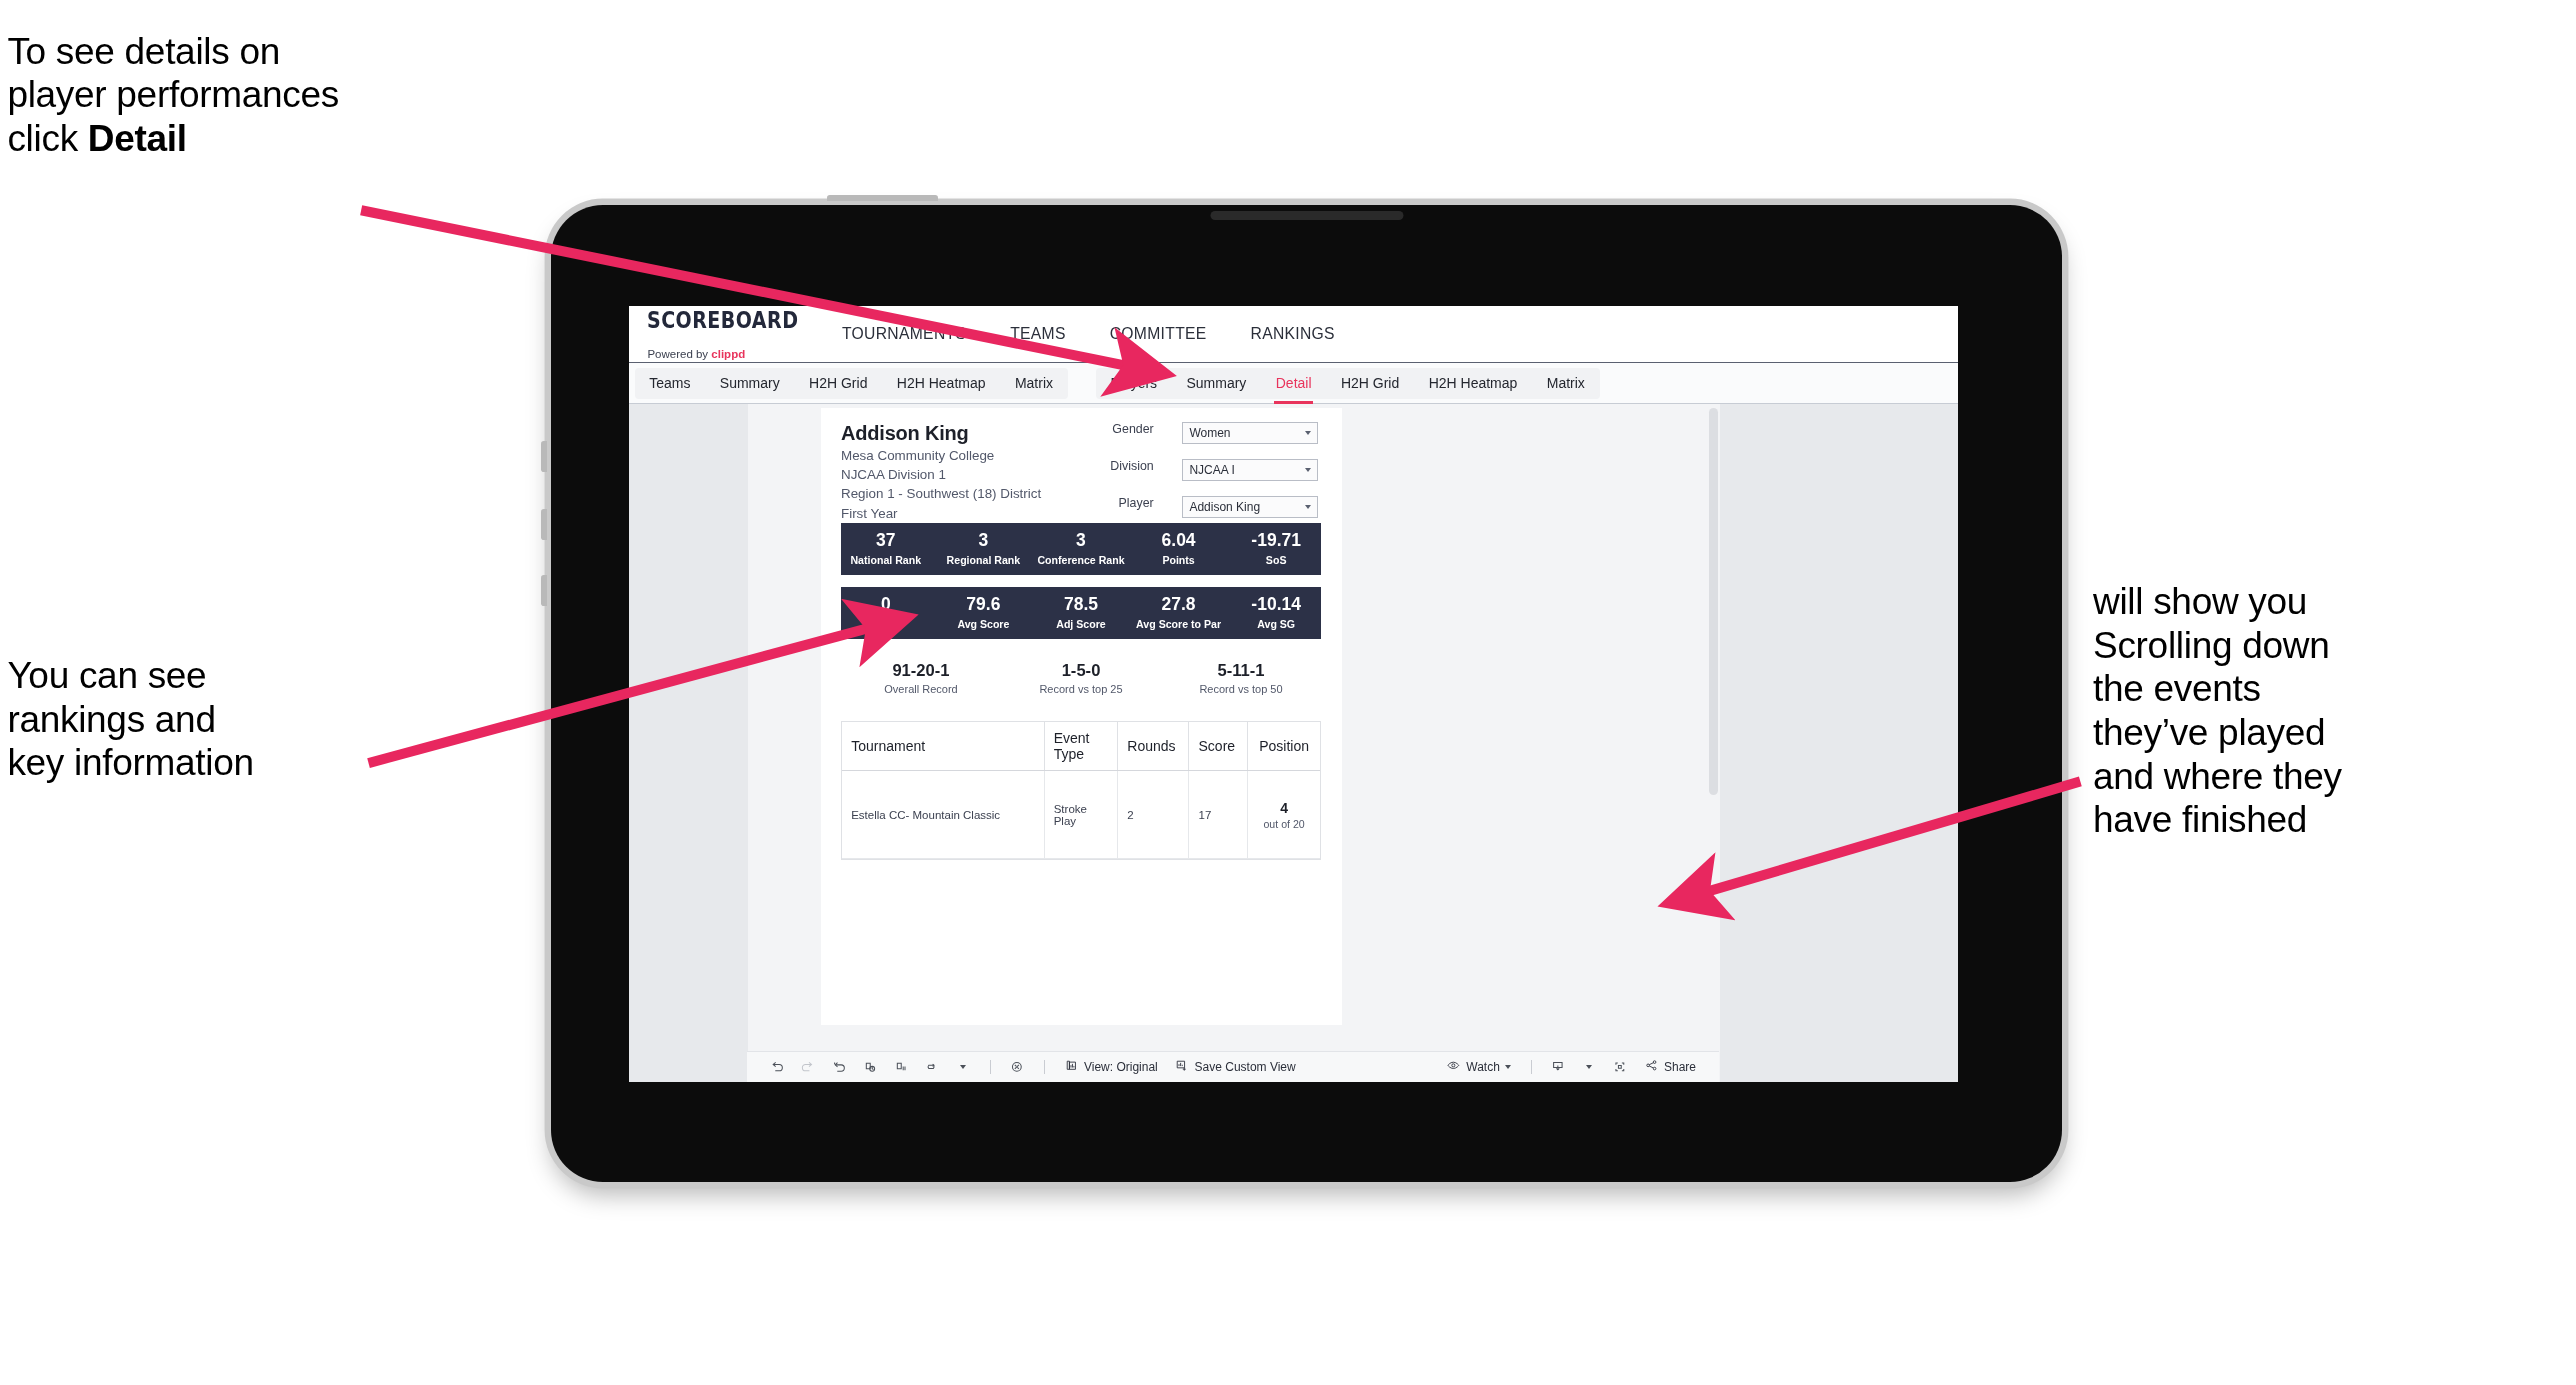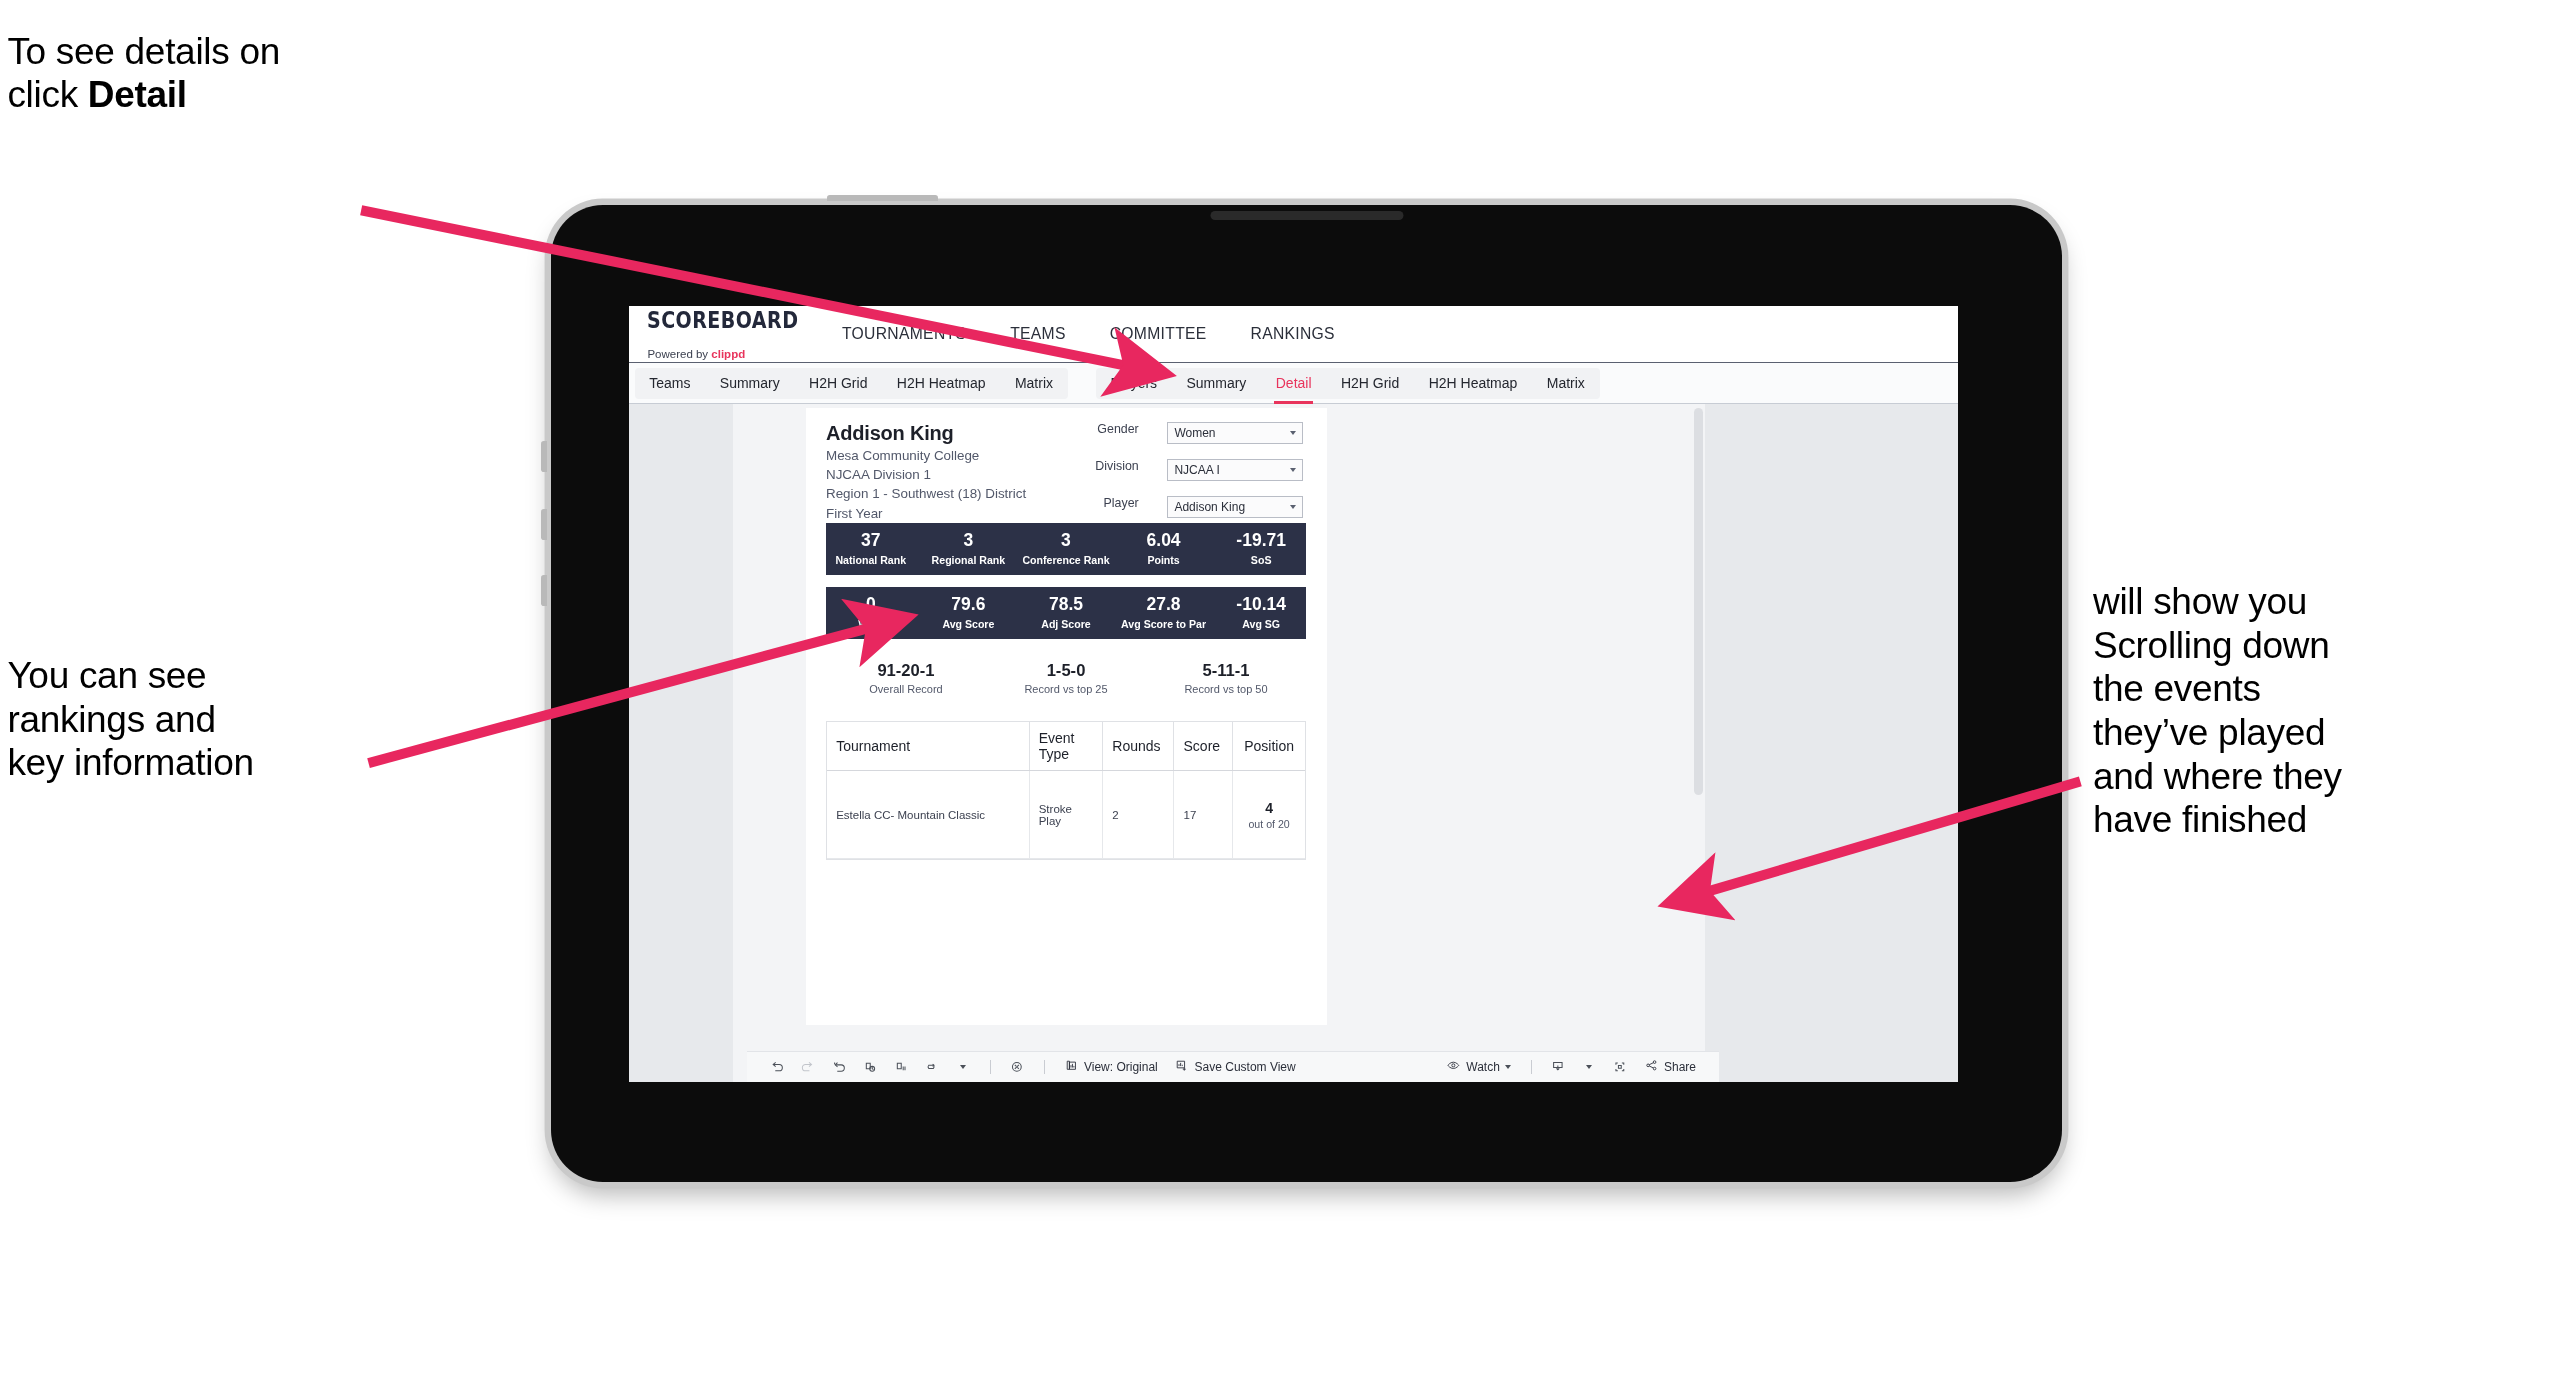--- a/index.html
+++ b/index.html
@@ -101,21 +101,21 @@
     height:2.8px; background:#e8345c;
   }
 
   
   #app-body{ position:relative; height:678px; background:#e7e9ec; }
   #left-gutter{
     position:absolute; left:0; top:0; width:118px; height:100%;
     background:#e7e9ec;
   }
   #sheet{
-    position:absolute; left:104px; top:0; width:972px; height:100%;
+    position:absolute; left:119px; top:0; width:972px; height:100%;
     background:#f3f4f6;
   }
   #card{
     position:absolute; left:73px; top:3.7px; width:521px; height:617px;
     background:#ffffff;
   }
   #scroll-track{
     position:absolute; right:0; top:0; width:13px; height:100%;
     background:#f3f4f6;
   }
@@ -205,20 +205,21 @@
             color:#2b2f3a; cursor:pointer; padding:0 8.3px; white-space:nowrap;}
   .tb-caret{ width:0;height:0;border-left:3.7px solid transparent;
              border-right:3.7px solid transparent;border-top:4.6px solid #4b5059;}
   .spacer-b{ flex:1; }
 </style>
 </head>
 <body>
 
 <div class="callout" id="callout-topleft">
   <div>To see details on</div>
+  <div>player performances</div>
   <div><span>click </span><b>Detail</b></div>
 </div>
 
 <div class="callout" id="callout-midleft">
   <div>You can see</div>
   <div>rankings and</div>
   <div>key information</div>
 </div>
 
 <div class="callout" id="callout-right">

